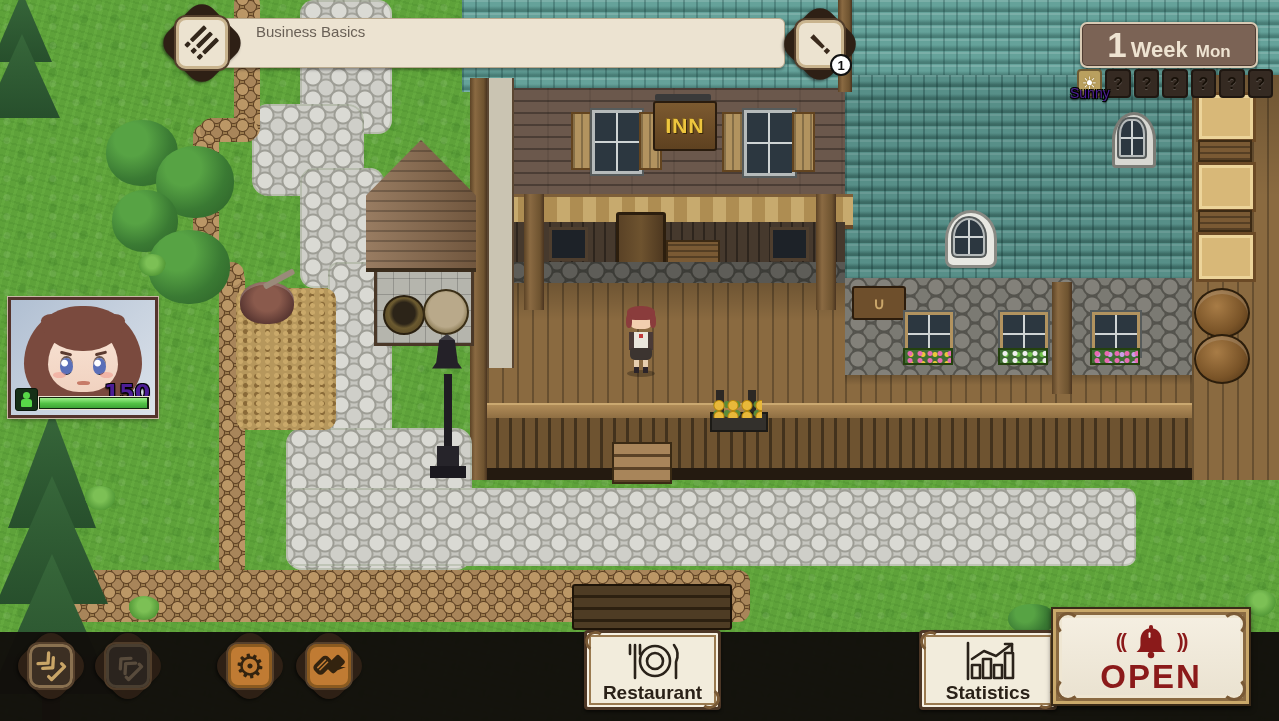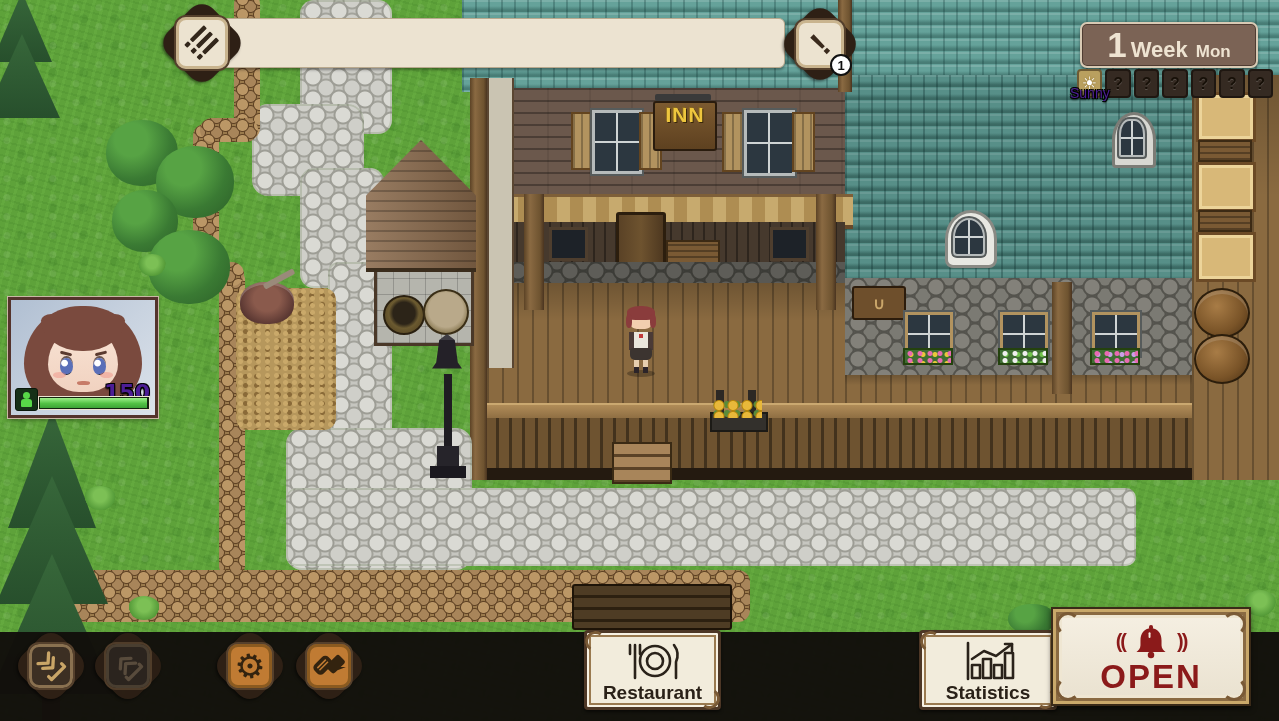--- a/index.html
+++ b/index.html
@@ -156,21 +156,21 @@
     <div class="abs shutter" style="left:68px;top:2px;width:19px;height:54px;"></div>
   </div>
   <div class="abs" style="left:722px;top:110px;width:90px;height:60px;">
     <div class="abs shutter" style="left:0;top:2px;width:19px;height:56px;"></div>
     <div class="abs win" style="left:22px;top:0;width:45px;height:60px;"></div>
     <div class="abs shutter" style="left:70px;top:2px;width:19px;height:56px;"></div>
   </div>
 
   <div class="abs" style="left:653px;top:94px;width:60px;height:56px;">
     <div class="abs" style="left:2px;top:0;width:56px;height:7px;background:#3a3a3a;border-radius:2px;"></div>
-    <div class="abs" style="left:0;top:7px;width:60px;height:46px;background:linear-gradient(180deg,#7c5a30,#5e4120);border:2px solid #2a1c0e;border-radius:3px;display:flex;justify-content:center;">
+    <div class="abs" style="left:0;top:7px;width:60px;height:46px;background:linear-gradient(180deg,#7c5a30,#5e4120);border:2px solid #2a1c0e;border-radius:3px;display:flex;align-items:center;justify-content:center;">
       <span style="color:#eec63e;font-weight:bold;font-size:21px;letter-spacing:1px;text-shadow:1px 1px 0 #3a2808,-1px -1px 0 #8a6a20;">INN</span>
     </div>
   </div>
 
   <div class="abs awning" style="left:505px;top:194px;width:348px;height:28px;"></div>
 
   <div class="abs planksDark" style="left:505px;top:222px;width:340px;height:48px;"></div>
   <div class="abs" style="left:549px;top:227px;width:33px;height:28px;background:#1d2228;border:3px solid #4e3e2e;"></div>
   <div class="abs" style="left:770px;top:227px;width:33px;height:28px;background:#1d2228;border:3px solid #4e3e2e;"></div>
   <div class="abs" style="left:616px;top:212px;width:44px;height:60px;background:linear-gradient(90deg,#5a4226,#6e532f 50%,#4e3820);border:3px solid #2c1e0e;border-radius:3px 3px 0 0;"></div>
@@ -385,20 +385,21 @@
           <circle cx="24" cy="37" r="4"></circle>
           <rect x="21" y="9" width="2.4" height="7" rx="1.2" fill="#f6f0e3"></rect>
         </svg>
       </span>
       <span class="paren">))</span>
     </span>
     <span style="color:#8b1a1a;font-size:33px;font-weight:bold;letter-spacing:2px;line-height:1;margin-top:1px;">OPEN</span>
   </div>
 
   <div class="abs banner" style="left:205px;top:18px;width:580px;height:50px;padding:4px 0 0 50px;box-sizing:border-box;">
+    <div style="font-size:15px;color:#6a6157;line-height:1.25;">Business Basics</div>
   </div>
   <div class="abs" style="left:170px;top:11px;width:64px;height:64px;">
     <div class="abs dia-outer" style="inset:0;"></div>
     <div class="dia-inner"></div>
     <div class="dia-icon">
       <svg width="30" height="26" viewBox="0 0 34 30" fill="#33271b">
         <rect x="1" y="2" width="6" height="5" rx="1"></rect>
           <rect x="10" y="2" width="23" height="5" rx="1"></rect>
         <rect x="1" y="12" width="6" height="5" rx="1"></rect>
           <rect x="10" y="12" width="23" height="5" rx="1"></rect>

